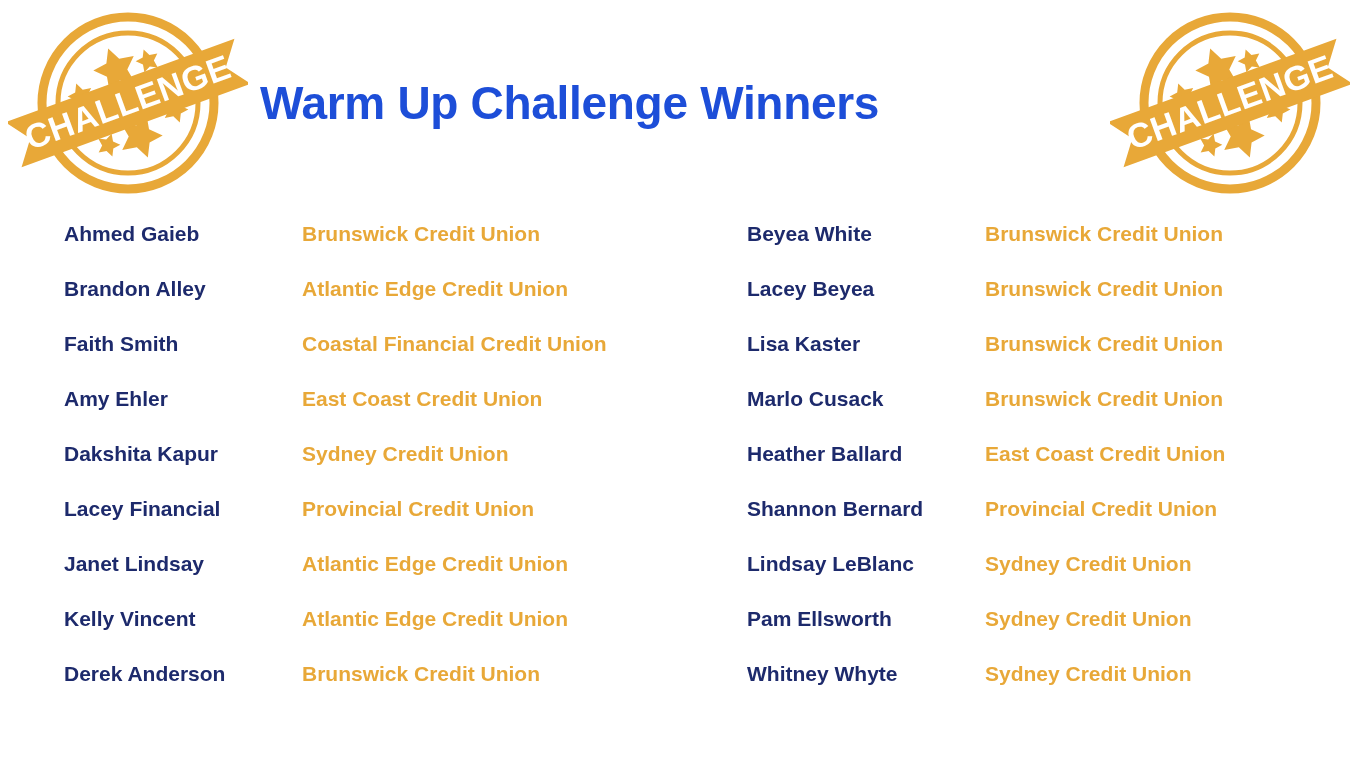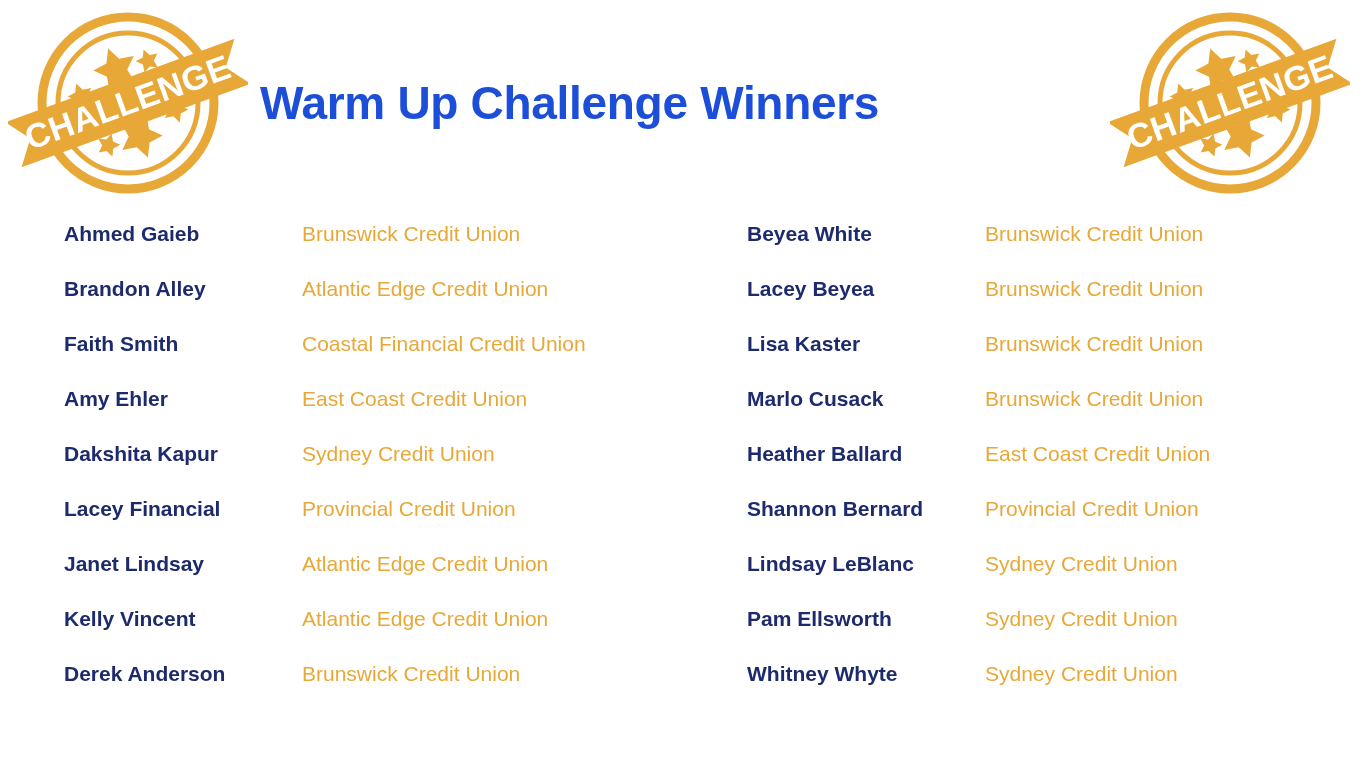--- a/index.html
+++ b/index.html
@@ -80,21 +80,21 @@
     width: 238px;
     flex: 0 0 238px;
     font-size: 21px;
     font-weight: bold;
     color: #1d2a6c;
     white-space: nowrap;
   }
 
   .winner-org {
     font-size: 21px;
-    font-weight: normal;
+    font-weight: bold;
     color: #e8a838;
     white-space: nowrap;
   }
 </style>
 </head>
 <body>
 
 <div class="slide">
 
   <div class="header">

